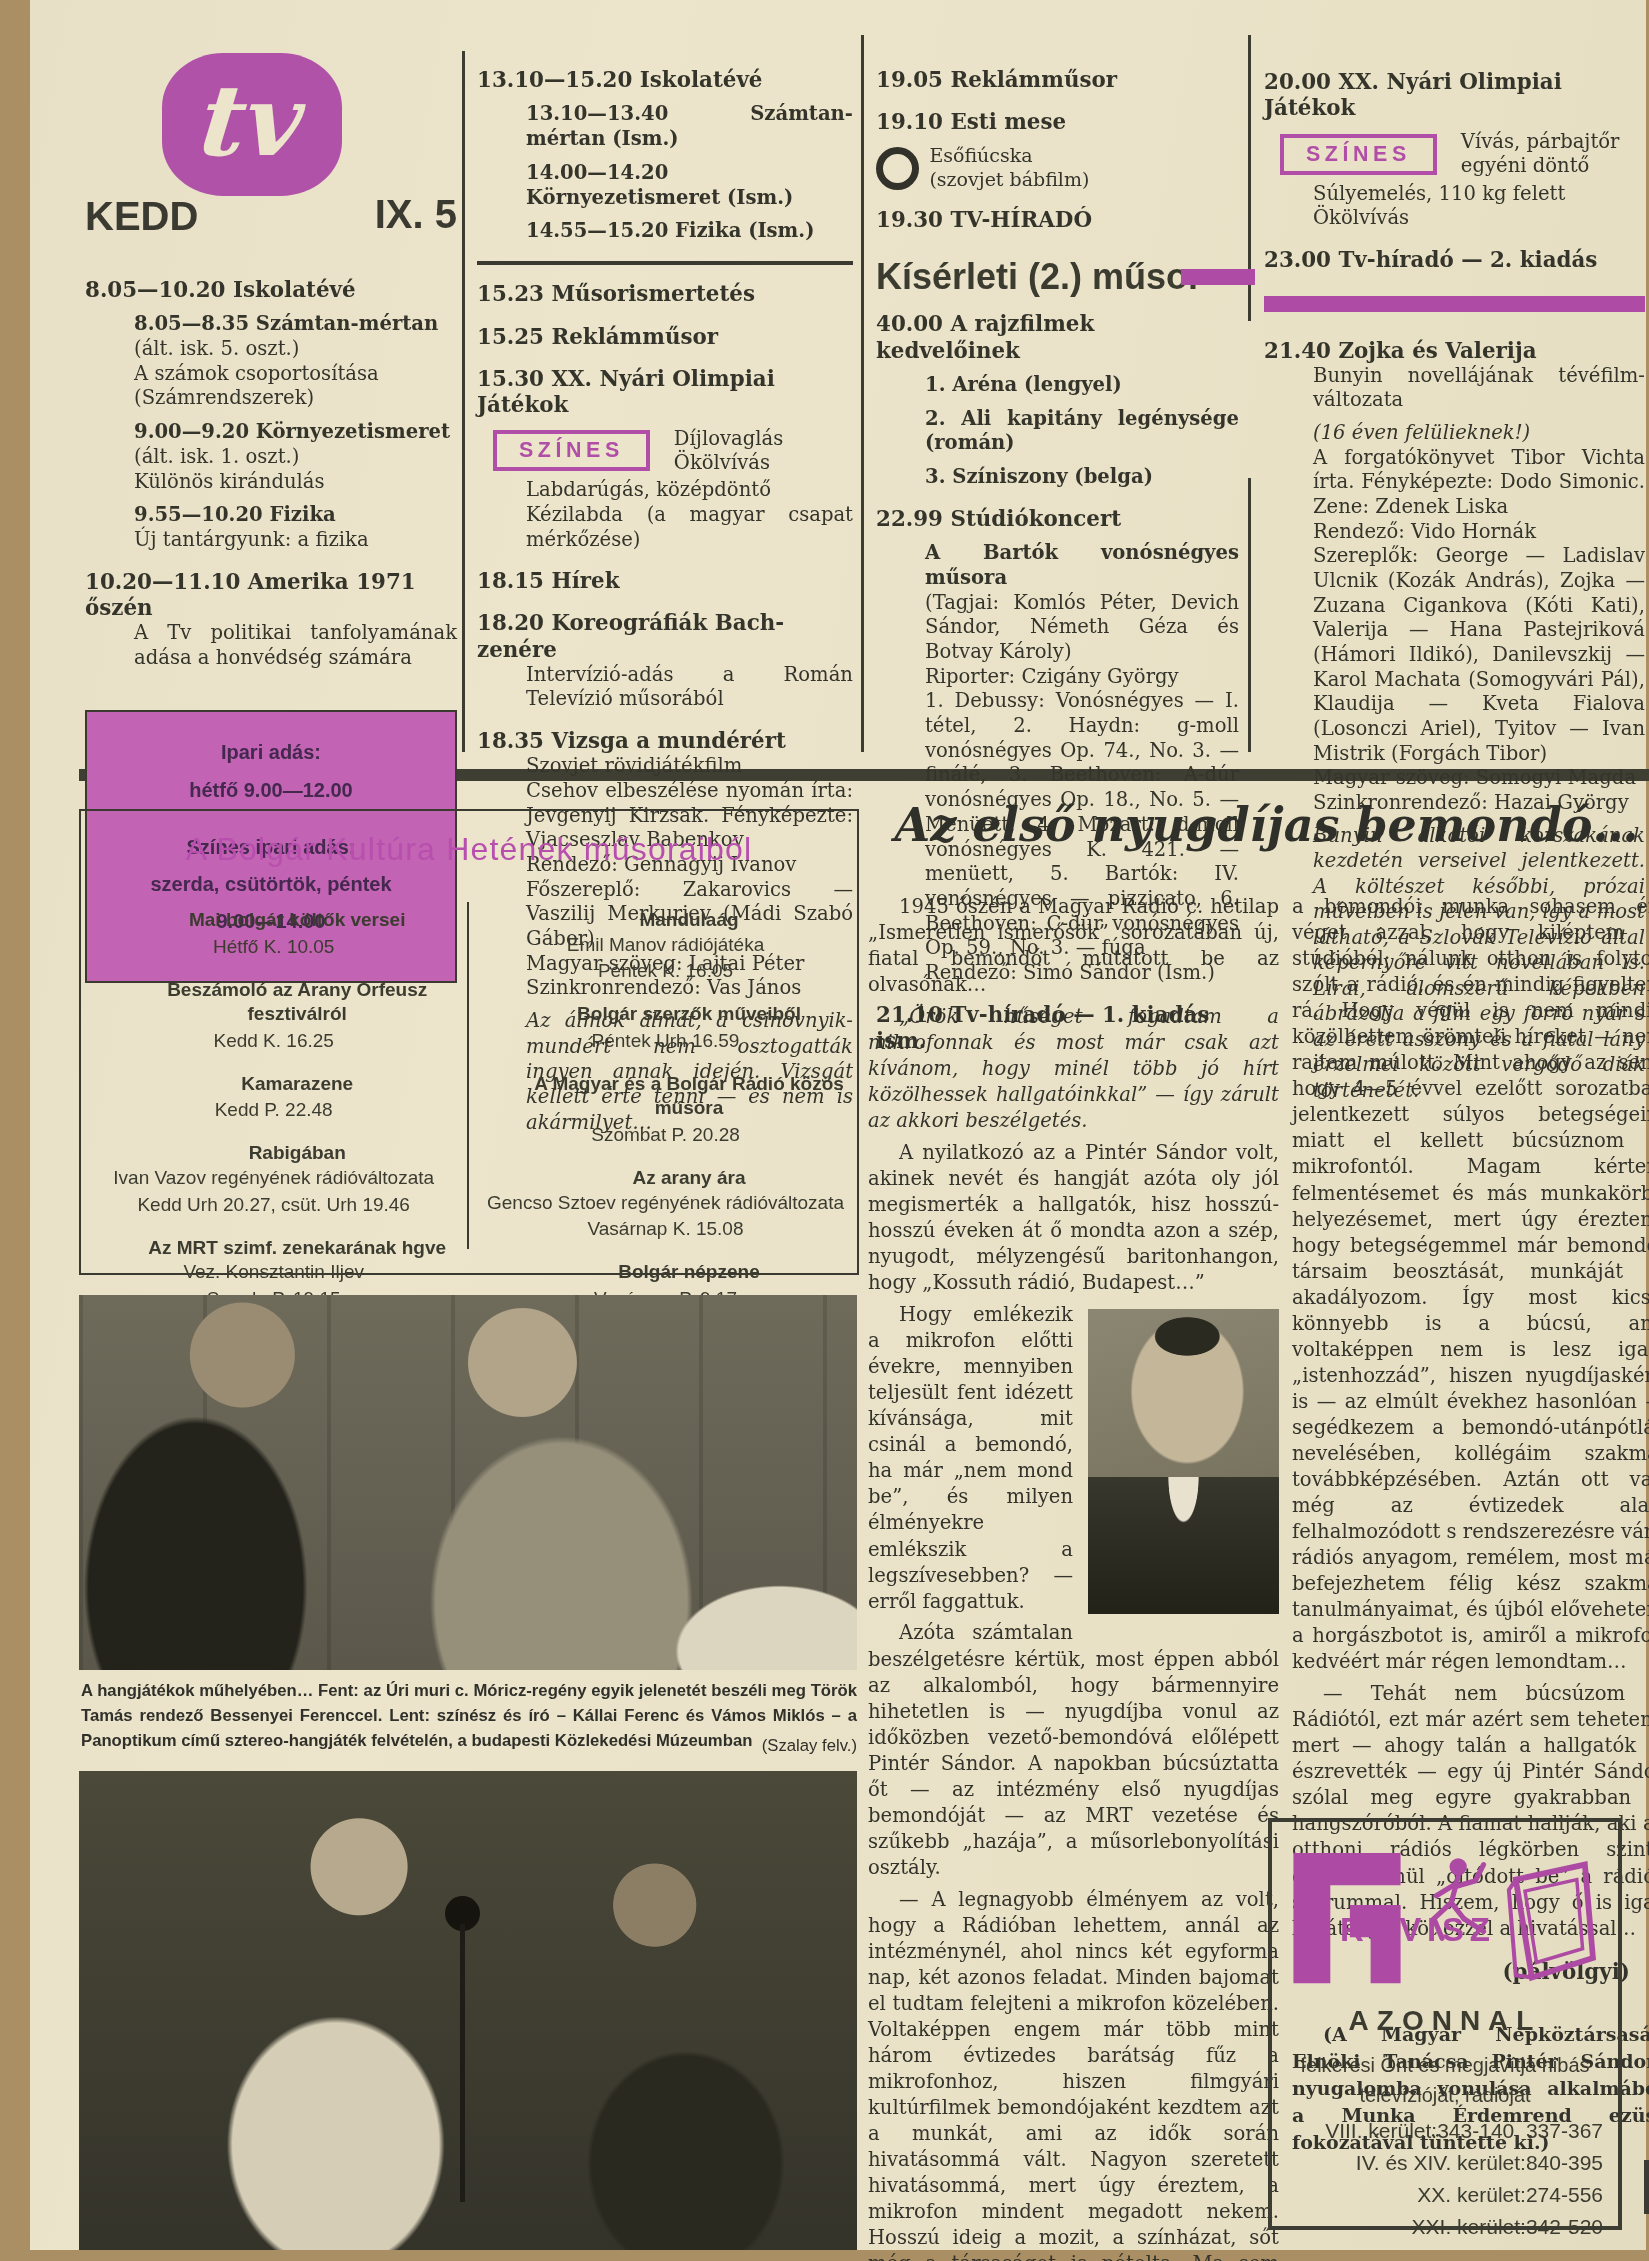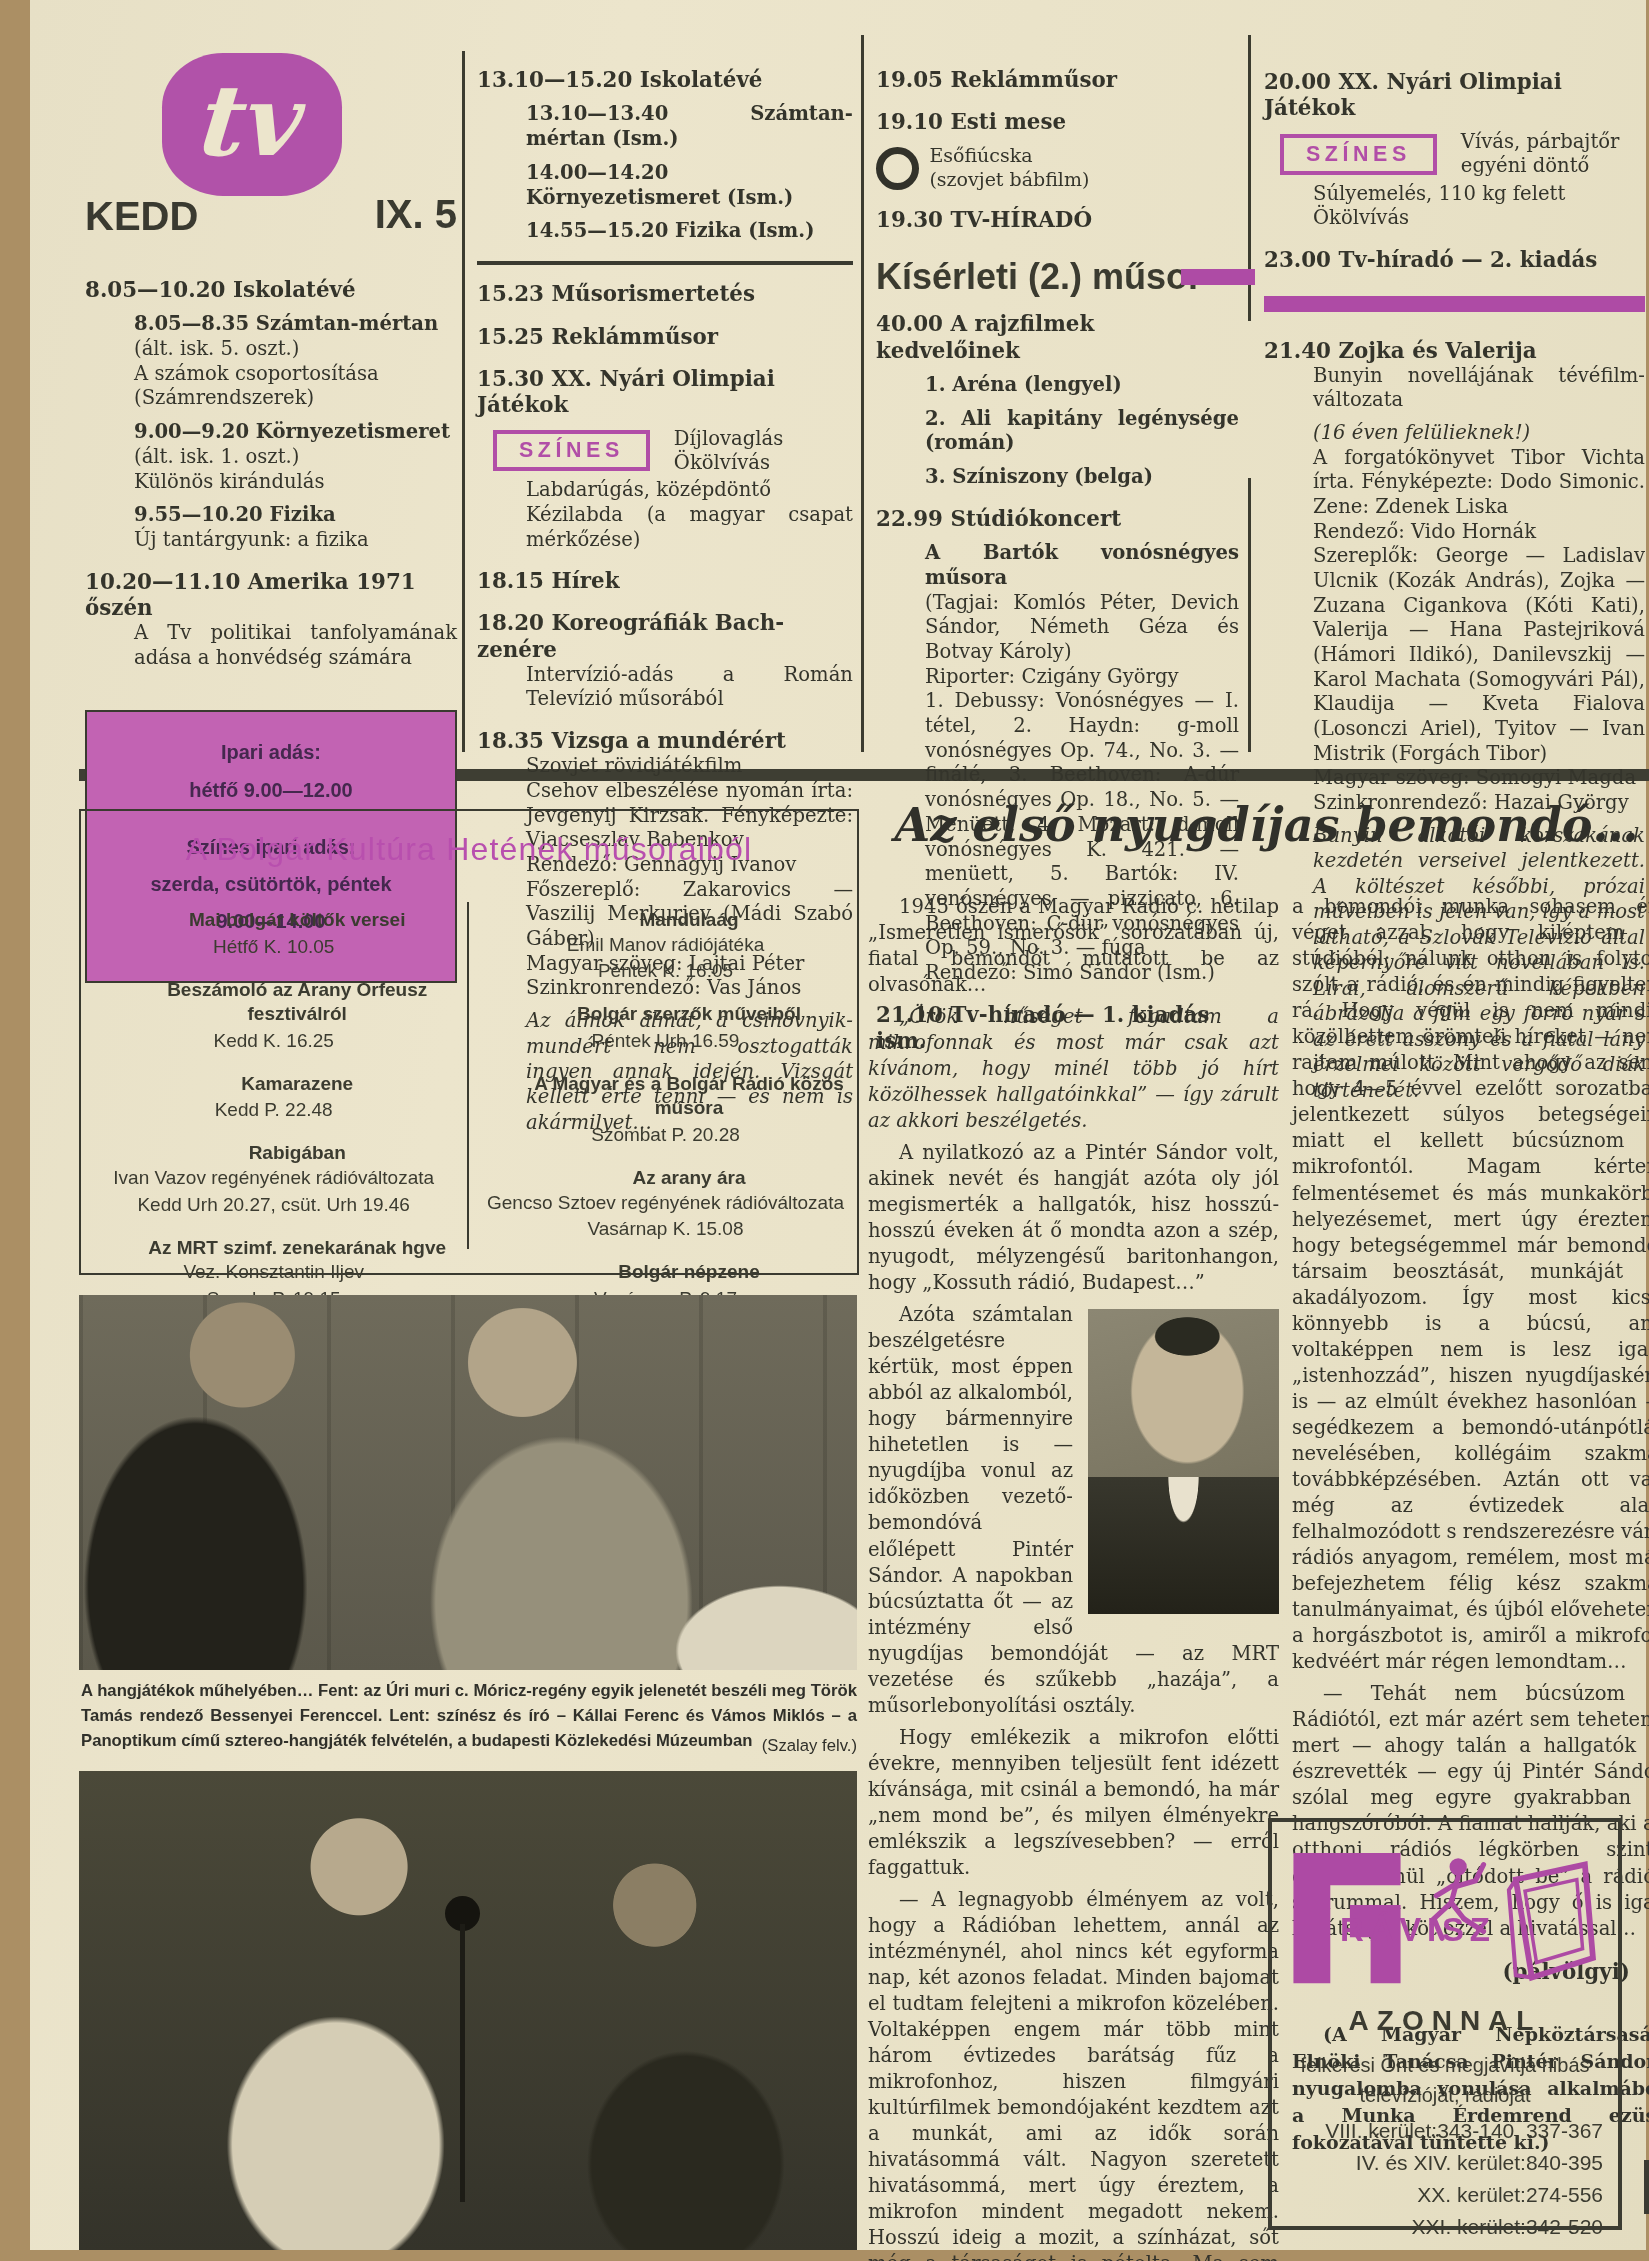--- a/index.html
+++ b/index.html
@@ -353,22 +353,22 @@
       <div class="mic-head"></div>
       <div class="mic-stand"></div>
     </div>
 
     <div id="article-title">Az első nyugdíjas bemondó…</div>
     <div id="art1" class="art-col">
         <p class="p">1945 őszén a Magyar Rádió c. hetilap „Ismeretlen ismerősök” sorozatában új, fiatal bemondót mutatott be az olvasónak…</p>
         <p class="pi">„Örök hűséget fogadtam a mikrofonnak és most már csak azt kívánom, hogy minél több jó hírt közölhessek hallgatóinkkal” — így zárult az akkori beszélgetés.</p>
         <p class="p">A nyilatkozó az a Pintér Sándor volt, akinek nevét és hangját azóta oly jól megismerték a hallgatók, hisz hosszú-hosszú éveken át ő mondta azon a szép, nyugodt, mélyzengésű baritonhangon, hogy „Kossuth rádió, Budapest…”</p>
         <div id="portrait"></div>
+        <p class="p">Hogy emlékezik a mikrofon előtti évekre, mennyiben teljesült fent idézett kívánsága, mit csinál a bemondó, ha már „nem mond be”, és milyen élményekre emlékszik a legszívesebben? — erről faggattuk.</p>
         <p class="p">Azóta számtalan beszélgetésre kértük, most éppen abból az alkalomból, hogy bármennyire hihetetlen is — nyugdíjba vonul az időközben vezető-bemondóvá előlépett Pintér Sándor. A napokban búcsúztatta őt — az intézmény első nyugdíjas bemondóját — az MRT vezetése és szűkebb „hazája”, a műsorlebonyolítási osztály.</p>
-        <p class="p">Hogy emlékezik a mikrofon előtti évekre, mennyiben teljesült fent idézett kívánsága, mit csinál a bemondó, ha már „nem mond be”, és milyen élményekre emlékszik a legszívesebben? — erről faggattuk.</p>
         <p class="p">— A legnagyobb élményem az volt, hogy a Rádióban lehettem, annál az intézménynél, ahol nincs két egyforma nap, két azonos feladat. Minden bajomat el tudtam felejteni a mikrofon közelében. Voltaképpen engem már több mint három évtizedes barátság fűz a mikrofonhoz, hiszen filmgyári kultúrfilmek bemondójaként kezdtem azt a munkát, ami az idők során hivatásommá vált. Nagyon szeretett hivatásommá, mert úgy éreztem, a mikrofon mindent megadott nekem. Hosszú ideig a mozit, a színházat, sőt még a társaságot is pótolta. Ma sem hiszem, hogy ilyen pályán a hivatás őszinte szeretete nélkül bárki is megmaradhasson.</p>
       </div>
     <div id="art2" class="art-col">
         <p class="p0">a bemondói munka sohasem ért véget azzal, hogy kiléptem a stúdióból; nálunk otthon is folyton szólt a rádió, és én mindig figyeltem rá. Hogy végül is nem mindig közölhettem örömteli híreket — nem rajtam múlott. Mint ahogy az sem, hogy 4—5 évvel ezelőtt sorozatban jelentkezett súlyos betegségeim miatt el kellett búcsúznom a mikrofontól. Magam kértem felmentésemet és más munkakörbe helyezésemet, mert úgy éreztem, hogy betegségemmel már bemondó-társaim beosztását, munkáját is akadályozom. Így most kicsit könnyebb is a búcsú, ami voltaképpen nem is lesz igazi „istenhozzád”, hiszen nyugdíjasként is — az elmúlt évekhez hasonlóan — segédkezem a bemondó-utánpótlás nevelésében, kollégáim szakmai továbbképzésében. Aztán ott van még az évtizedek alatt felhalmozódott s rendszerezésre váró rádiós anyagom, remélem, most már befejezhetem félig kész szakmai tanulmányaimat, és újból elővehetem a horgászbotot is, amiről a mikrofon kedvéért már régen lemondtam…</p>
         <p class="p">— Tehát nem búcsúzom a Rádiótól, ezt már azért sem tehetem, mert — ahogy talán a hallgatók is észrevették — egy új Pintér Sándor szólal meg egyre gyakrabban a hangszóróból. A fiamat hallják, aki az otthoni rádiós légkörben szinte észrevétlenül „oltódott be” a rádiós szérummal. Hiszem, hogy ő is igaz barátságot köt ezzel a hivatással…</p>
         <p class="by">(pálvölgyi)</p>
         <p class="note">(A Magyar Népköztársaság Elnöki Tanácsa Pintér Sándort nyugalomba vonulása alkalmából a Munka Érdemrend ezüst fokozatával tüntette ki.)</p>
       </div>
 
     <div id="ravisz-box">

